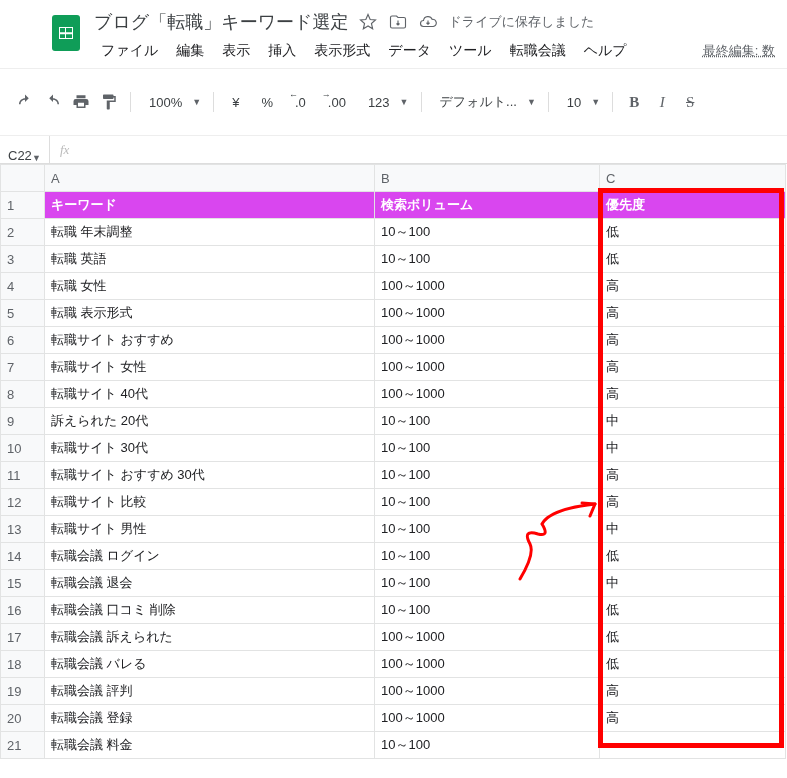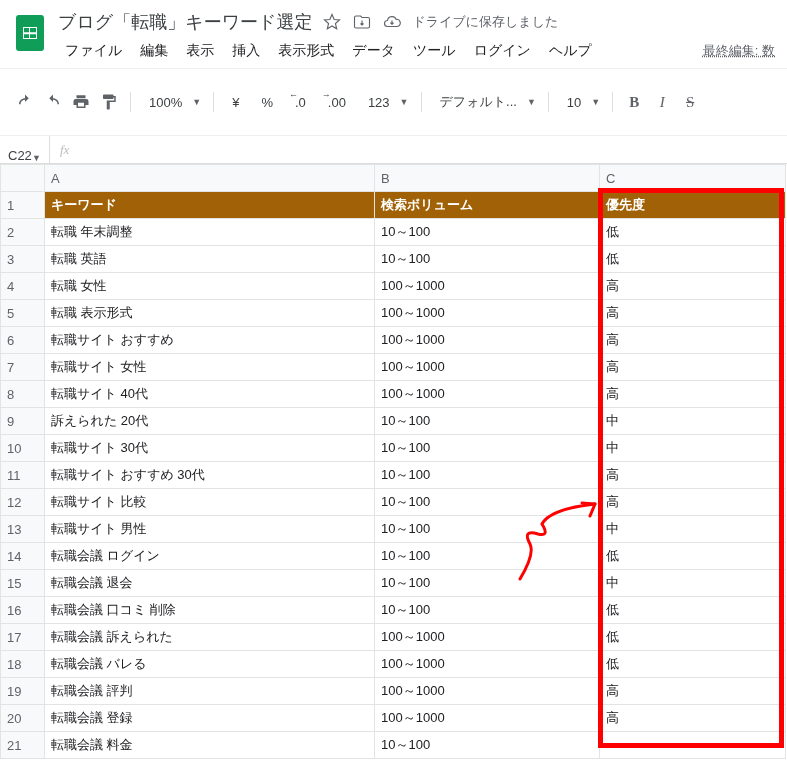--- a/index.html
+++ b/index.html
@@ -6,21 +6,21 @@
   body {
     margin: 0;
     font-family: Arial, "Hiragino Sans", "Meiryo", sans-serif;
     font-size: 13px;
     color: #202124;
     background: #fff;
     width: 787px;
     overflow: hidden;
   }
   
-  .app-header { padding: 8px 12px 0 12px; display: flex; align-items: flex-start; gap: 10px; }
+  .app-header { padding: 8px 12px 0 12px; display: flex; align-items: flex-start; gap: 10px; margin-left: 36px; }
   .logo {
     width: 36px; height: 50px; display: flex; align-items: center; justify-content: center;
     flex-shrink: 0;
   }
   .logo-box {
     width: 28px; height: 36px; background: #0f9d58; border-radius: 3px;
     display: flex; align-items: center; justify-content: center;
   }
   .logo-grid {
     width: 14px; height: 12px; border: 1.5px solid #fff; position: relative;
@@ -86,21 +86,21 @@
     height: 24px; font-size: 12px;
   }
   .row-head {
     background: #f8f9fa; text-align: center; font-weight: normal; color: #5f6368;
     width: 44px; font-size: 12px;
   }
   .colA { width: 330px; }
   .colB { width: 225px; }
   .colC { width: 186px; }
   .hdr-cell {
-    background: #a16207; color: #fff; font-weight: bold;
+    background: #d946ef; color: #fff; font-weight: bold;
   }
   
   .red-box {
     position: absolute;
     border: 5px solid #ff0000;
     pointer-events: none;
     left: 598px; top: 24px;
     width: 186px; height: 560px;
   }
   
@@ -144,21 +144,21 @@
       </div>
     </div>
     <div class="menu-bar">
       <span class="menu-item">ファイル</span>
       <span class="menu-item">編集</span>
       <span class="menu-item">表示</span>
       <span class="menu-item">挿入</span>
       <span class="menu-item">表示形式</span>
       <span class="menu-item">データ</span>
       <span class="menu-item">ツール</span>
-      <span class="menu-item">ログイン</span>
+      <span class="menu-item">転職会議</span>
       <span class="menu-item">ヘルプ</span>
       <span class="menu-spacer"></span>
       <span class="last-edit">最終編集: 数</span>
     </div>
   </div>
 </div>
 
 <div class="toolbar">
   <div class="tb-btn">
       <svg viewBox="0 0 24 24">

